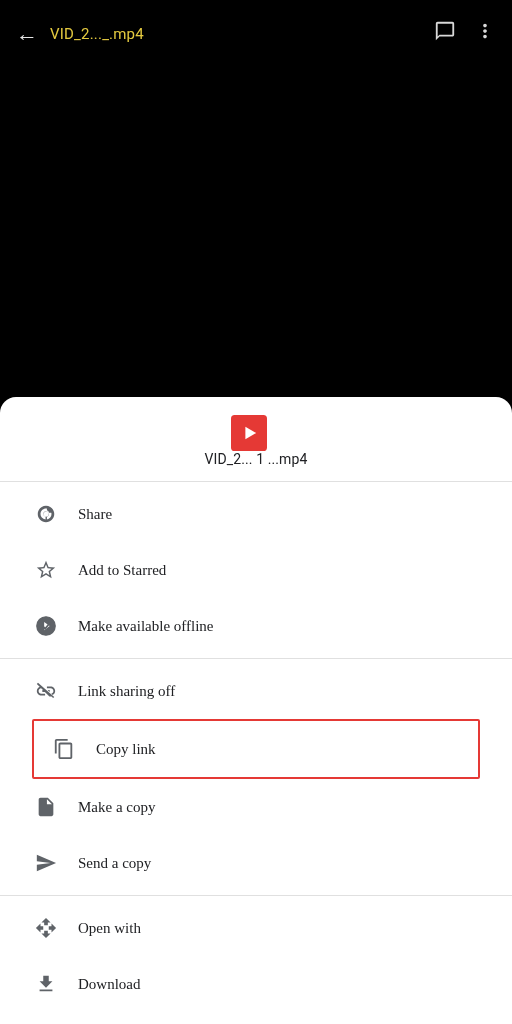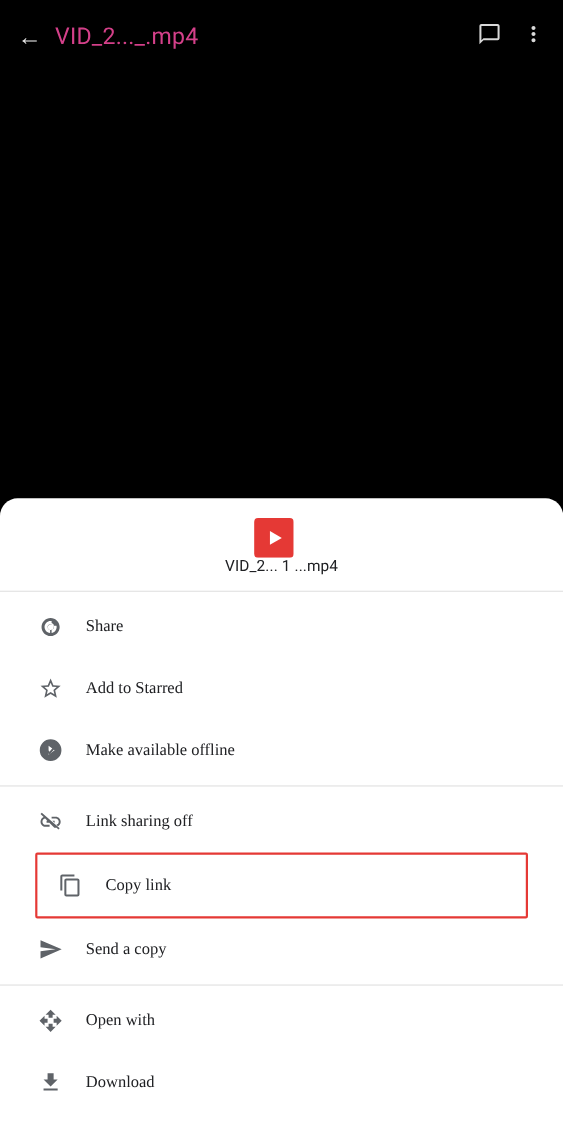--- a/index.html
+++ b/index.html
@@ -32,22 +32,22 @@
     .back-btn {
       color: #fff;
       font-size: 22px;
       cursor: pointer;
       margin-right: 12px;
       opacity: 0.9;
     }
 
     .video-title-bar {
       flex: 1;
-      color: #ec4899;
-      font-size: 21px;
+      color: #fde047;
+      font-size: 15px;
       opacity: 0.9;
       letter-spacing: 0.2px;
     }
 
     .top-icons {
       display: flex;
       align-items: center;
       gap: 18px;
     }
 
@@ -218,20 +218,28 @@
       <span class="menu-item-icon">
         <svg width="22" height="22" viewBox="0 0 24 24" fill="#5f6368">
             <path d="M16 1H4c-1.1 0-2 .9-2 2v14h2V3h12V1zm3 4H8c-1.1 0-2 .9-2 2v14c0 1.1.9 2 2 2h11c1.1 0 2-.9 2-2V7c0-1.1-.9-2-2-2zm0 16H8V7h11v14z"></path>
           </svg>
       </span>
       <span class="menu-item-label">Copy link</span>
     </div>
     <div class="menu-item">
       <span class="menu-item-icon">
         <svg width="22" height="22" viewBox="0 0 24 24" fill="#5f6368">
+            <path d="M6 2c-1.1 0-1.99.9-1.99 2L4 20c0 1.1.89 2 1.99 2H18c1.1 0 2-.9 2-2V8l-6-6H6zm7 7V3.5L18.5 9H13z"></path>
+          </svg>
+      </span>
+      <span class="menu-item-label">Make a copy</span>
+    </div>
+    <div class="menu-item">
+      <span class="menu-item-icon">
+        <svg width="22" height="22" viewBox="0 0 24 24" fill="#5f6368">
             <path d="M2.01 21L23 12 2.01 3 2 10l15 2-15 2z"></path>
           </svg>
       </span>
       <span class="menu-item-label">Send a copy</span>
     </div>
   </div>
 
   <div class="menu-section">
     <div class="menu-item">
       <span class="menu-item-icon">

